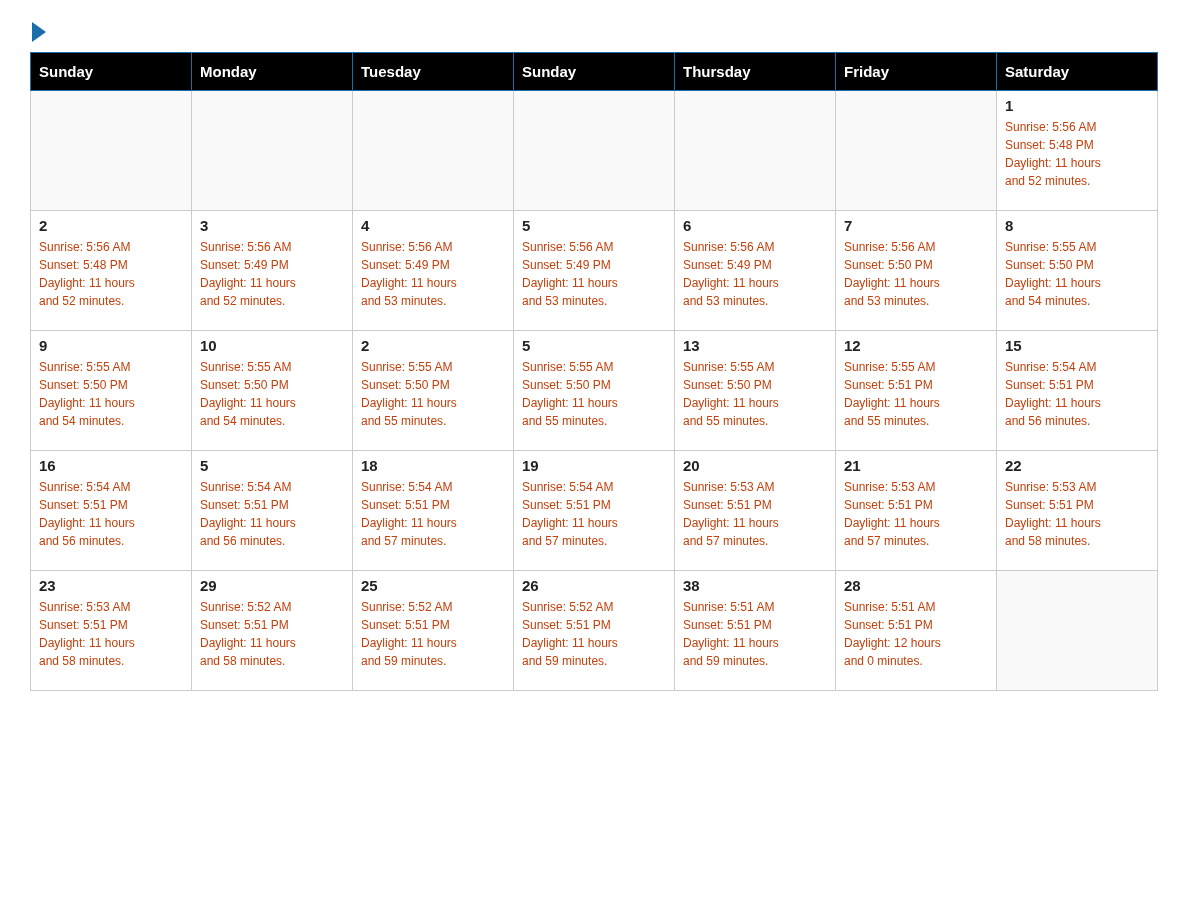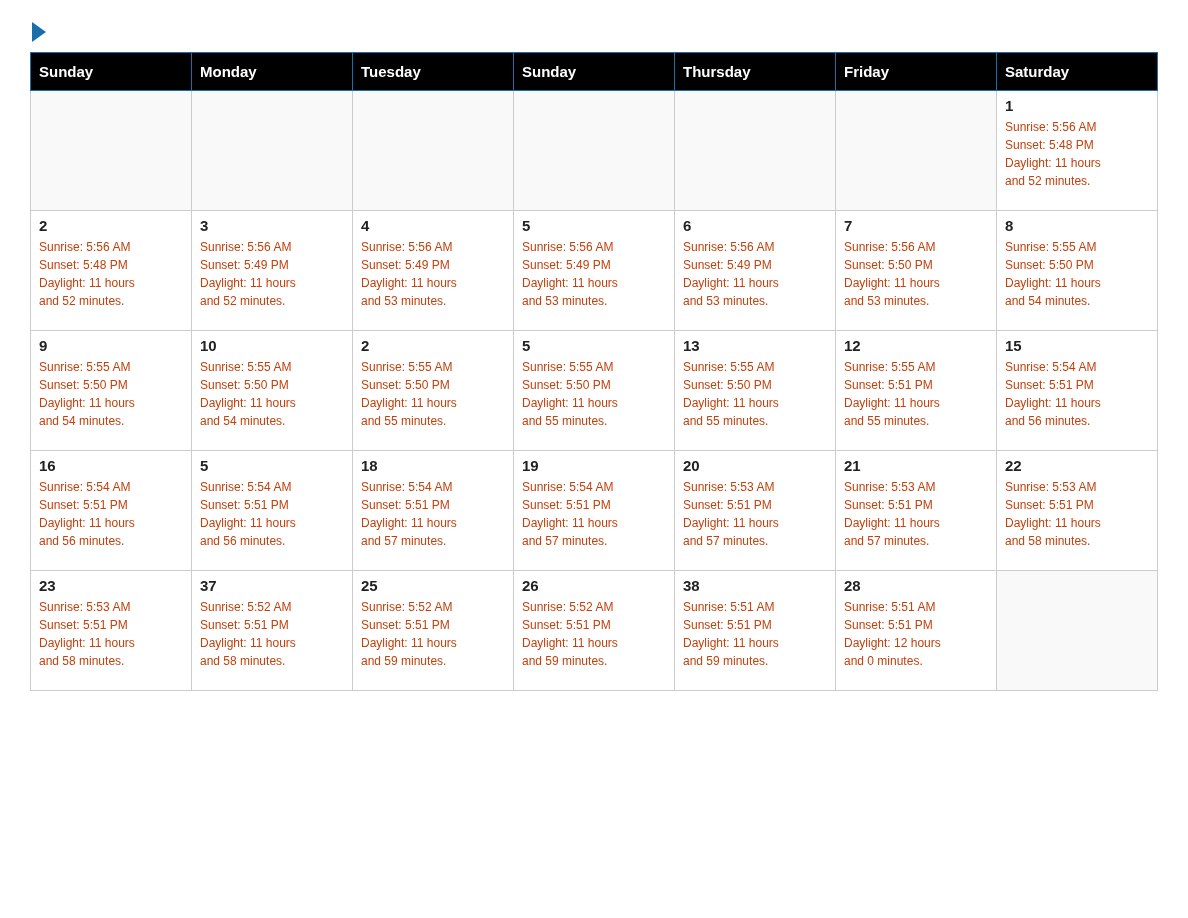--- a/index.html
+++ b/index.html
@@ -236,21 +236,21 @@
           <span class="day-number">22</span>
           <div class="day-info">Sunrise: 5:53 AM<br>Sunset: 5:51 PM<br>Daylight: 11 hours<br>and 58 minutes.</div>
         </td>
       </tr>
       <tr>
         <td>
           <span class="day-number">23</span>
           <div class="day-info">Sunrise: 5:53 AM<br>Sunset: 5:51 PM<br>Daylight: 11 hours<br>and 58 minutes.</div>
         </td>
         <td>
-          <span class="day-number">37</span>
+          <span class="day-number">29</span>
           <div class="day-info">Sunrise: 5:52 AM<br>Sunset: 5:51 PM<br>Daylight: 11 hours<br>and 58 minutes.</div>
         </td>
         <td>
           <span class="day-number">25</span>
           <div class="day-info">Sunrise: 5:52 AM<br>Sunset: 5:51 PM<br>Daylight: 11 hours<br>and 59 minutes.</div>
         </td>
         <td>
           <span class="day-number">26</span>
           <div class="day-info">Sunrise: 5:52 AM<br>Sunset: 5:51 PM<br>Daylight: 11 hours<br>and 59 minutes.</div>
         </td>

